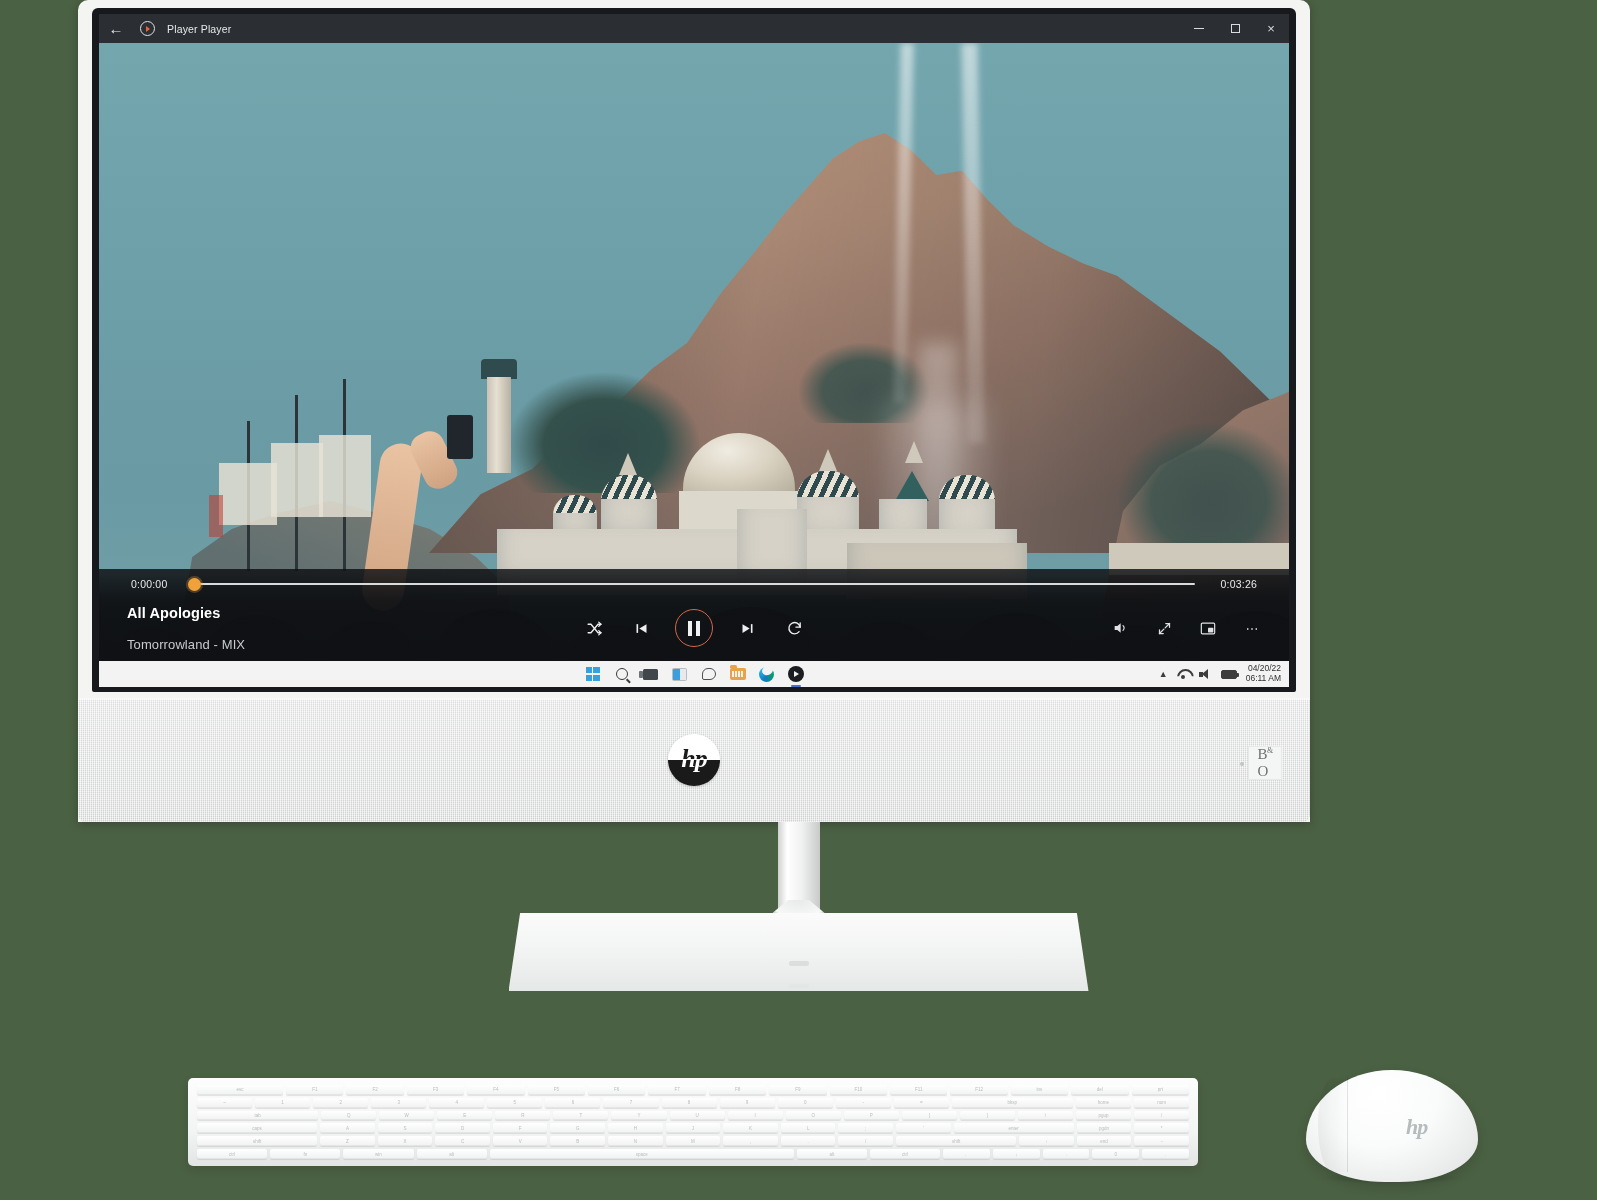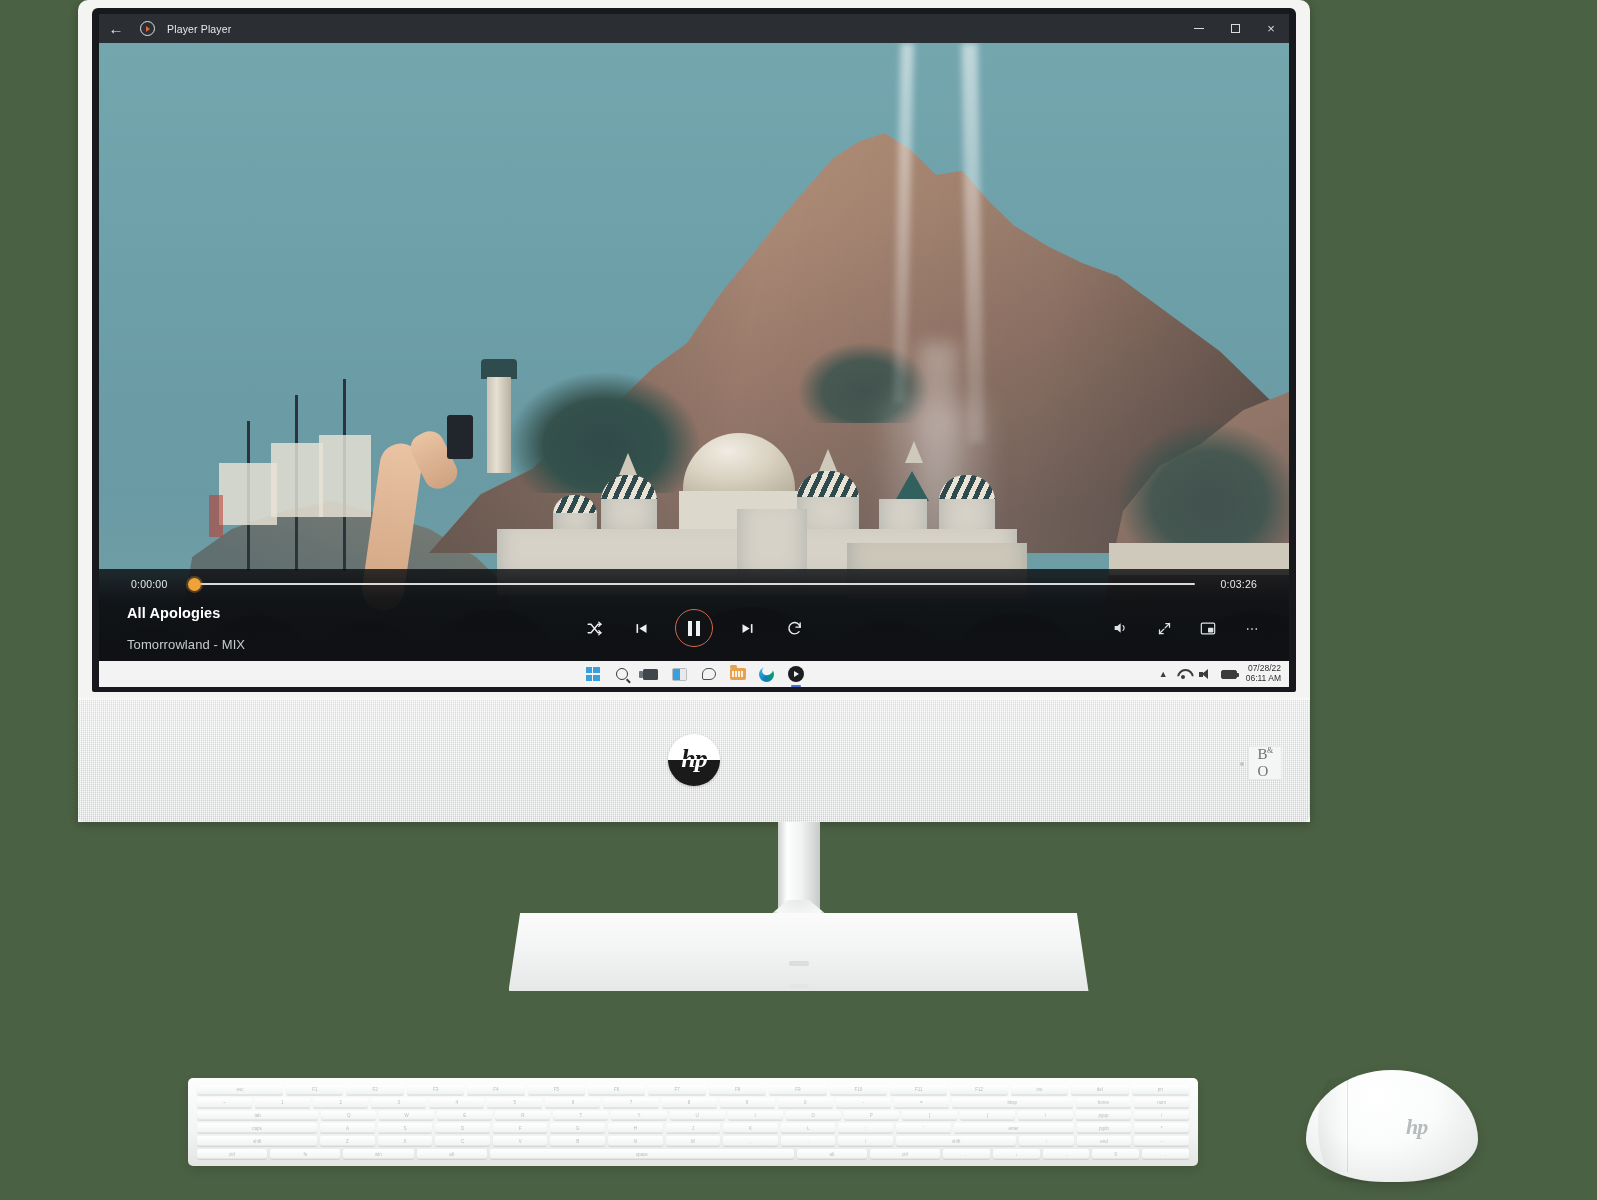--- a/index.html
+++ b/index.html
@@ -665,21 +665,21 @@
                 <span class="mpic"></span>
               </div>
             </div>
 
             <div class="tray">
               <span class="chev">▲</span>
               <span class="wifi"></span>
               <span class="spk"></span>
               <span class="batt"></span>
               <span class="clock">
-                <div>07/28/22</div>
+                <div>04/20/22</div>
                 <div>06:11 AM</div>
               </span>
             </div>
           </div>
 
         </div>
       </div>
     </div>
 
     <div class="chin">

